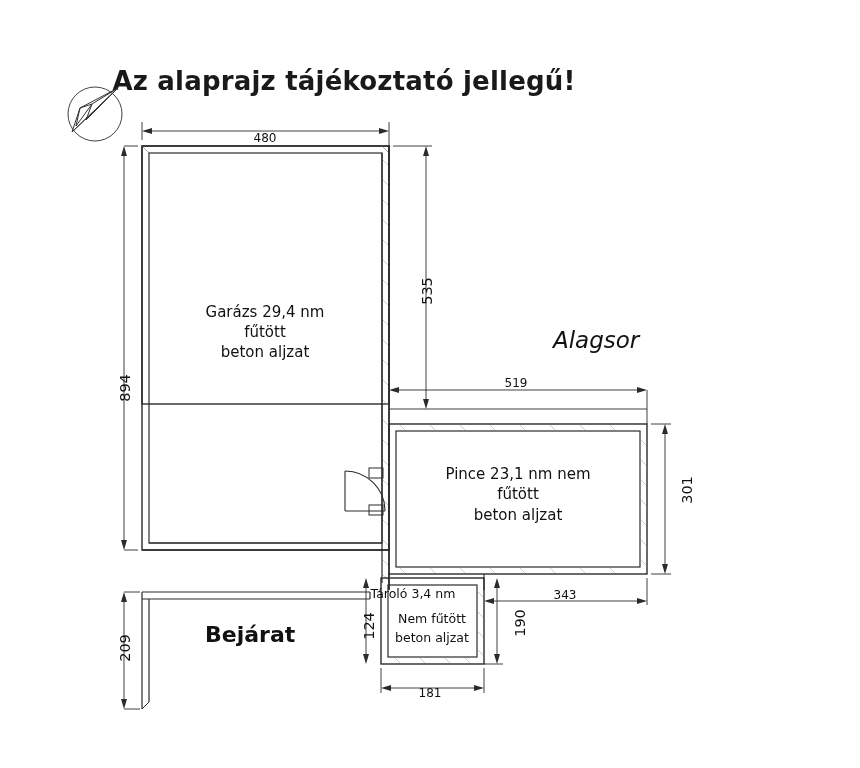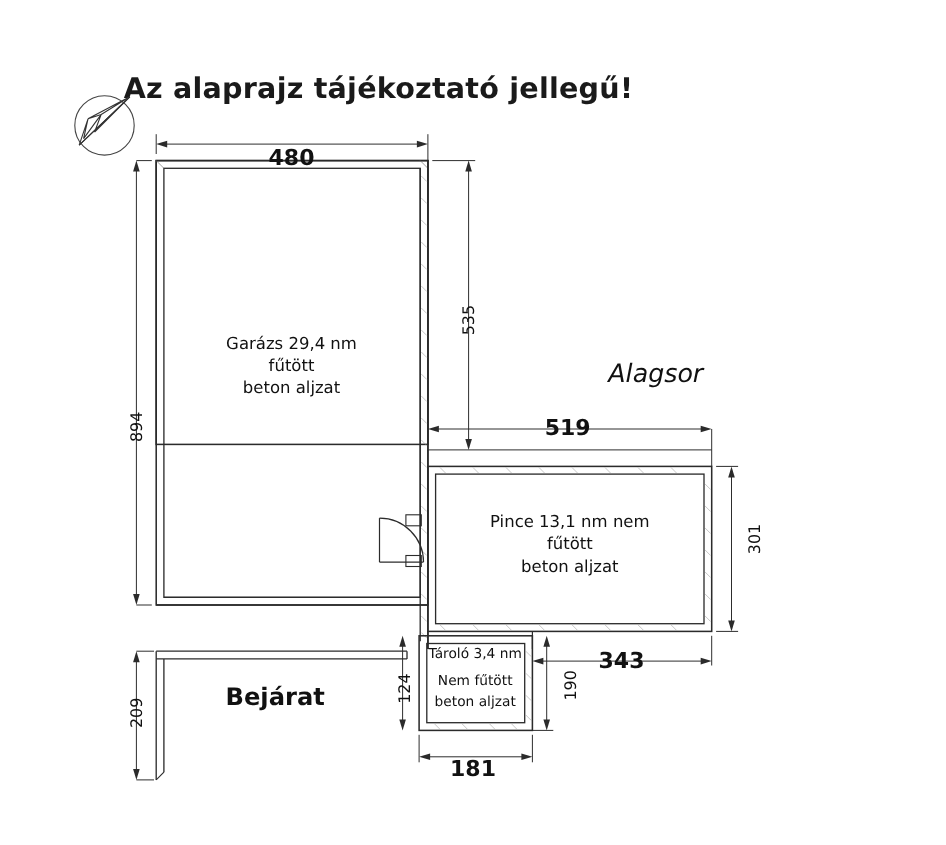--- a/index.html
+++ b/index.html
@@ -33,22 +33,21 @@
     letter-spacing: 0.2px;
     font-family: "DejaVu Sans", sans-serif;
   }
   .lbl {
     position: absolute;
     font-family: "DejaVu Sans", sans-serif;
     color: #111;
     white-space: nowrap;
   }
   .dim {
-    font-size: 20px;
-    font-weight: bold;
+    font-size: 12px;
   }
   .dim-v {
     font-size: 14.5px;
     transform: rotate(-90deg);
     transform-origin: 50% 50%;
   }
   .room-name {
     font-size: 15px;
     text-align: center;
   }
@@ -255,19 +254,19 @@
 <div class="lbl dim center-x" style="left:430px; top:686px;text-align:right;">181</div>
 <div class="lbl dim-v" style="left:111px; top:640px;">209</div>
 
 <div class="lbl big-label" style="left:553px; top:327px;font-style:italic;">Alagsor</div>
 <div class="lbl bold-label" style="left:205px; top:622px;">Bejárat</div>
 
 <div class="lbl room-name center-x" style="left:265px; top:303px;">Garázs 29,4 nm</div>
 <div class="lbl room-sub center-x" style="left:265px; top:323px;">fűtött</div>
 <div class="lbl room-sub center-x" style="left:265px; top:343px;">beton aljzat</div>
 
-<div class="lbl room-name center-x" style="left:518px; top:465px;">Pince 13,1 nm nem</div>
+<div class="lbl room-name center-x" style="left:518px; top:465px;">Pince 23,1 nm nem</div>
 <div class="lbl room-sub center-x" style="left:518px; top:485px;">fűtött</div>
 <div class="lbl room-sub center-x" style="left:518px; top:506px;">beton aljzat</div>
 
-<div class="lbl room-small center-x" style="left:432px; top:586px;">Tároló 3,4 nm</div>
+<div class="lbl room-small center-x" style="left:413px; top:586px;">Tároló 3,4 nm</div>
 <div class="lbl room-small center-x" style="left:432px; top:611px;">Nem fűtött</div>
 <div class="lbl room-small center-x" style="left:432px; top:630px;">beton aljzat</div>
 
 </body></html>

